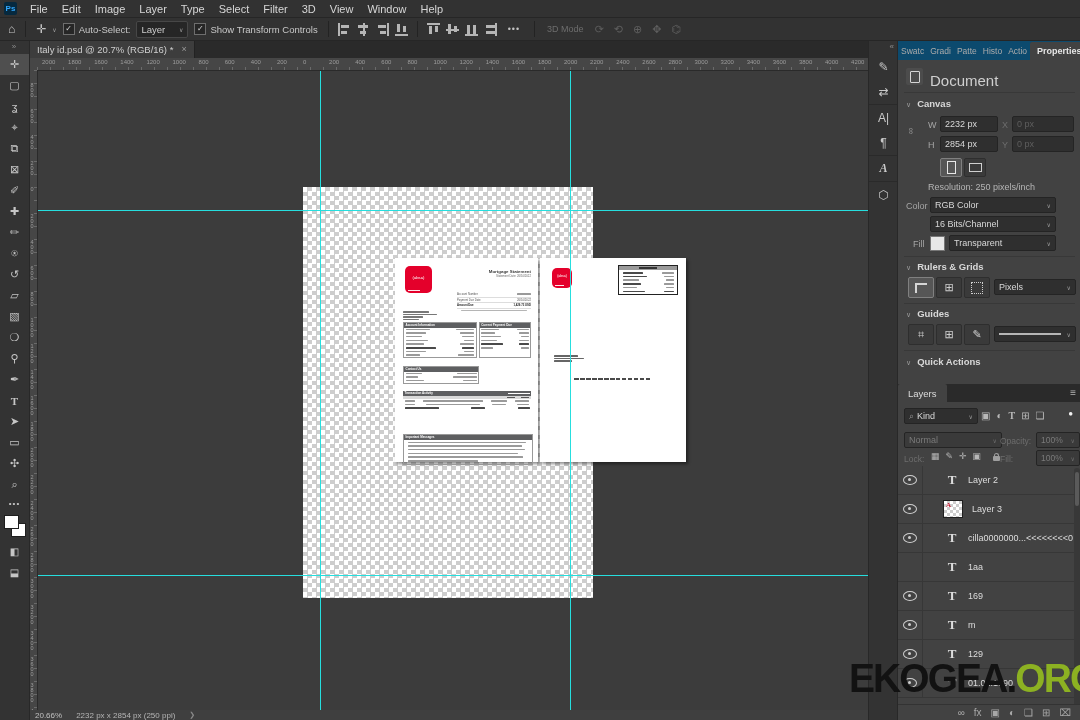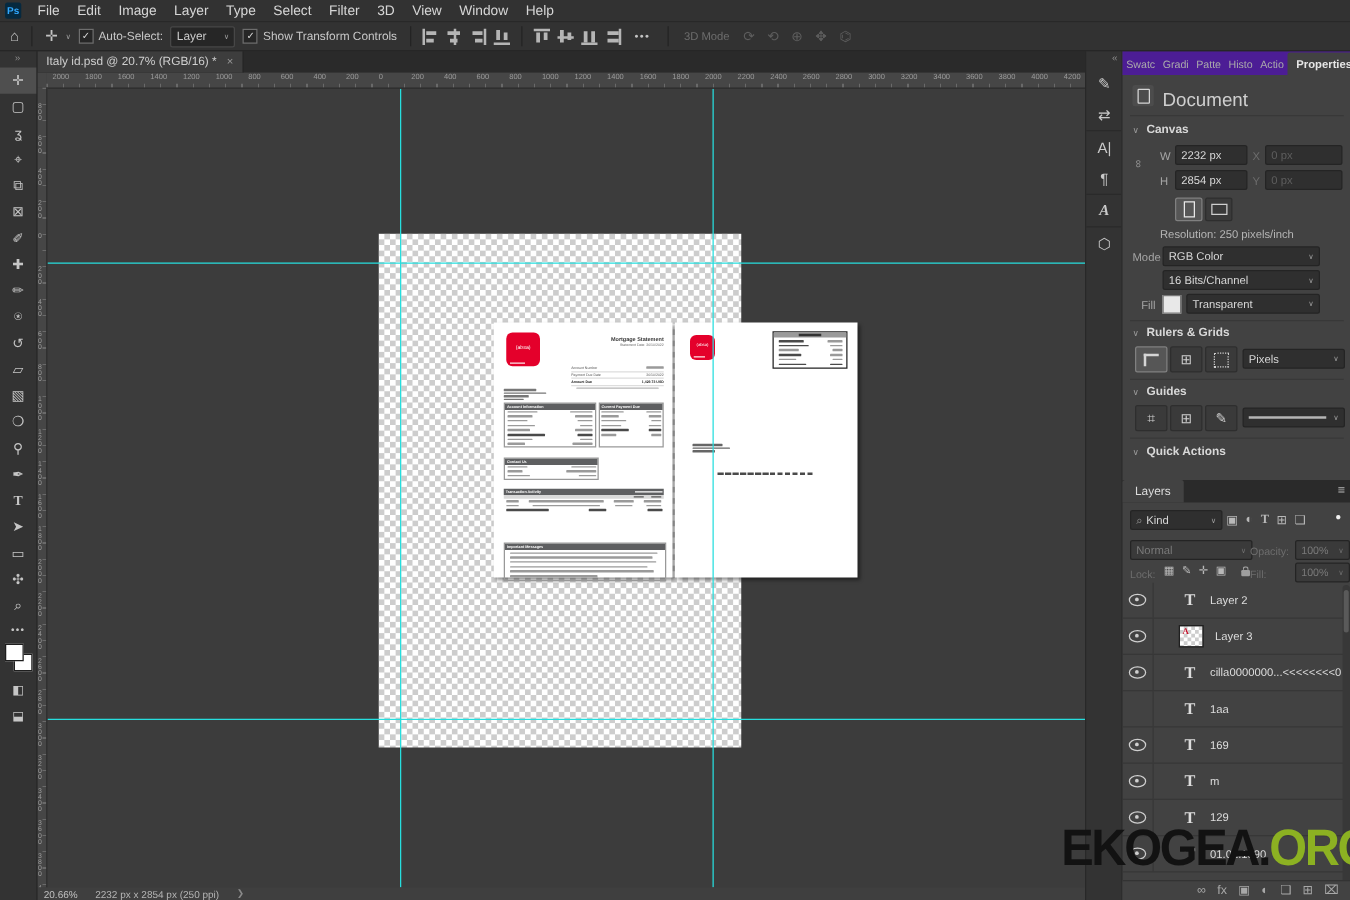--- a/index.html
+++ b/index.html
@@ -109,21 +109,21 @@
   
   #strip{position:absolute;left:868px;top:40px;width:29px;height:680px;background:#333333;
          border-left:1px solid #282828;z-index:9;}
   #strip .hd{color:#8f8f8f;font-size:8px;text-align:right;padding:2px 4px 0 0;height:12px;}
   .sic{width:29px;height:25px;display:flex;align-items:center;justify-content:center;color:#c9c9c9;font-size:12px;}
   .sic.sep{border-top:1px solid #2a2a2a;}
   .sic.serif{font-family:"Liberation Serif",serif;font-style:italic;font-weight:bold;}
   
   #dock{position:absolute;left:897px;top:40px;width:183px;height:680px;background:#424242;
         border-left:1px solid #282828;z-index:9;}
-  #ptabs{position:absolute;left:0;top:0;width:183px;height:20px;background:#4c1d95;display:flex;align-items:flex-end;}
+  #ptabs{position:absolute;left:0;top:0;width:183px;height:20px;background:#0c4a6e;display:flex;align-items:flex-end;}
   .ptab{color:#ababab;font-size:8.5px;padding:0 3px;line-height:18px;max-width:26px;overflow:hidden;white-space:nowrap;}
   #ptab-active{background:#424242;color:#e6e6e6;font-size:9px;font-weight:bold;padding:0 7px;line-height:18px;border-radius:2px 2px 0 0;}
   .sect-h{position:absolute;color:#d8d8d8;font-size:9.5px;font-weight:bold;}
   .sect-h .ch{color:#9a9a9a;font-size:7px;margin-right:6px;font-weight:normal;}
   .plabel{position:absolute;color:#a5a5a5;font-size:9px;}
   .pfield{position:absolute;background:#2f2f2f;border:1px solid #242424;height:14px;border-radius:2px;
           color:#d8d8d8;font-size:9px;display:flex;align-items:center;padding:0 4px;}
   .pfield .dv{flex:1;}
   .pdiv{position:absolute;left:6px;width:171px;height:1px;background:#383838;}
   .pbtn{position:absolute;width:24px;height:19px;background:#3a3a3a;border:1px solid #2e2e2e;border-radius:2px;
@@ -619,21 +619,21 @@
       </div>
 
     <div class="pbtn on" style="left:42px;top:118px;width:20px;height:17px">
         <span style="width:7px;height:11px;border:1px solid #e8e8e8"></span>
       </div>
     <div class="pbtn" style="left:66px;top:118px;width:20px;height:17px">
         <span style="width:11px;height:7px;border:1px solid #cfcfcf"></span>
       </div>
     <span class="plabel" style="left:30px;top:142px;color:#b5b5b5">Resolution: 250 pixels/inch</span>
 
-    <span class="plabel" style="left:8px;top:161px">Mode</span>
+    <span class="plabel" style="left:8px;top:161px">Color</span>
     <div class="pfield" style="left:32px;top:157px;width:116px">
         <span class="dv">RGB Color</span>
         <span class="caret">∨</span>
       </div>
     <div class="pfield" style="left:32px;top:176px;width:116px">
         <span class="dv">16 Bits/Channel</span>
         <span class="caret">∨</span>
       </div>
     <span class="plabel" style="left:15px;top:199px">Fill</span>
     <span style="position:absolute;left:32px;top:196px;width:13px;height:13px;background:#e8e8e8;border:1px solid #777"></span>

